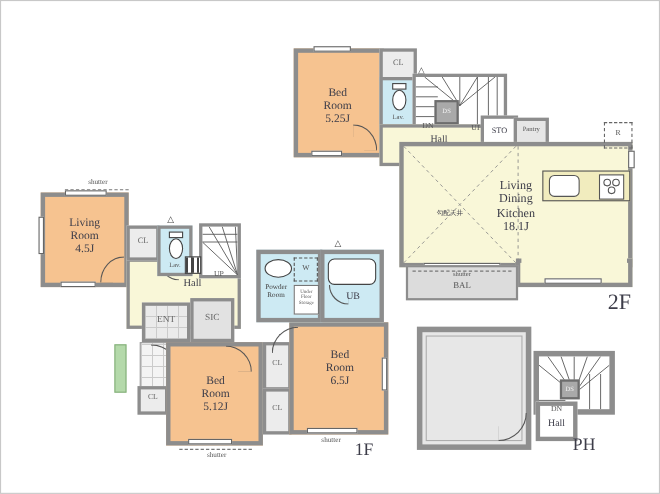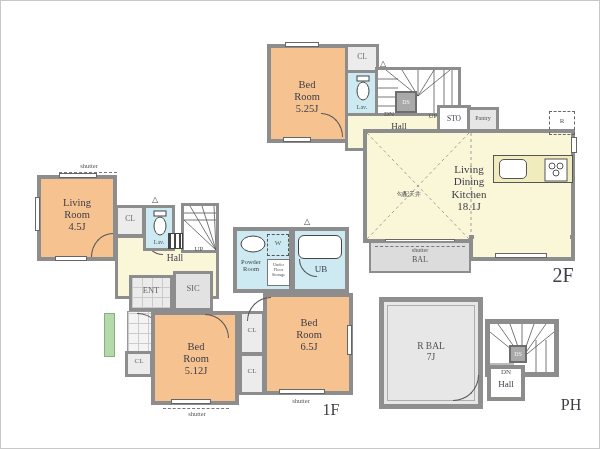--- a/index.html
+++ b/index.html
@@ -221,24 +221,20 @@
   <div style="position:absolute;left:297px;top:234px;width:44px;height:24px;background:#fff;border:1px solid #444;border-radius:6px;box-sizing:border-box;"></div>
   <div class="door bl" style="left:298px;top:258px;width:18px;height:18px;"></div>
   <div class="lbl" style="left:306px;top:263px;width:28px;font-size:9px;">UB</div>
   <div class="tri" style="left:303px;top:217px;">△</div>
 
   <div class="lbl" style="left:308px;top:400px;width:44px;font-size:16px;">1F</div>
 
   <div style="position:absolute;left:378px;top:296px;width:104px;height:112px;background:#e7e7e7;border:5px solid #8f8f8f;box-sizing:border-box;">
     <div style="position:absolute;left:3px;top:3px;right:3px;bottom:3px;border:1px solid #adadad;"></div>
   </div>
-  <div class="lbl" style="left:398px;top:340px;width:64px;font-size:9.5px;color:#555;">
-    <span>R BAL</span>
-    <span>7J</span>
-  </div>
   <div class="door br" style="left:452px;top:374px;width:26px;height:26px;"></div>
 
   <div class="rm" style="left:484px;top:318px;width:74px;height:58px;background:#fff;border-width:5px;">
     <svg width="64" height="48" viewBox="0 0 64 48">
       <g stroke="#555" stroke-width="0.8" fill="none">
         <line x1="32" y1="34" x2="0" y2="8"></line>
           <line x1="32" y1="34" x2="8" y2="0"></line>
           <line x1="32" y1="34" x2="20" y2="0"></line>
           <line x1="32" y1="34" x2="32" y2="0"></line>
           <line x1="32" y1="34" x2="44" y2="0"></line>
@@ -251,15 +247,15 @@
     </svg>
   </div>
   <div class="dsbox" style="left:508px;top:344px;width:18px;height:18px;">
       <span>DS</span>
     </div>
 
   <div class="rm" style="left:486px;top:364px;width:38px;height:36px;background:#fff;"></div>
   <div class="lbl" style="left:492px;top:368px;width:26px;font-size:7px;color:#555;">DN</div>
   <div class="lbl" style="left:490px;top:378px;width:30px;font-size:9px;">Hall</div>
 
-  <div class="lbl" style="left:548px;top:395px;width:44px;font-size:16px;">PH</div>
+  <div class="lbl" style="left:508px;top:395px;width:44px;font-size:16px;">PH</div>
 
 </div>
 
 </body></html>

